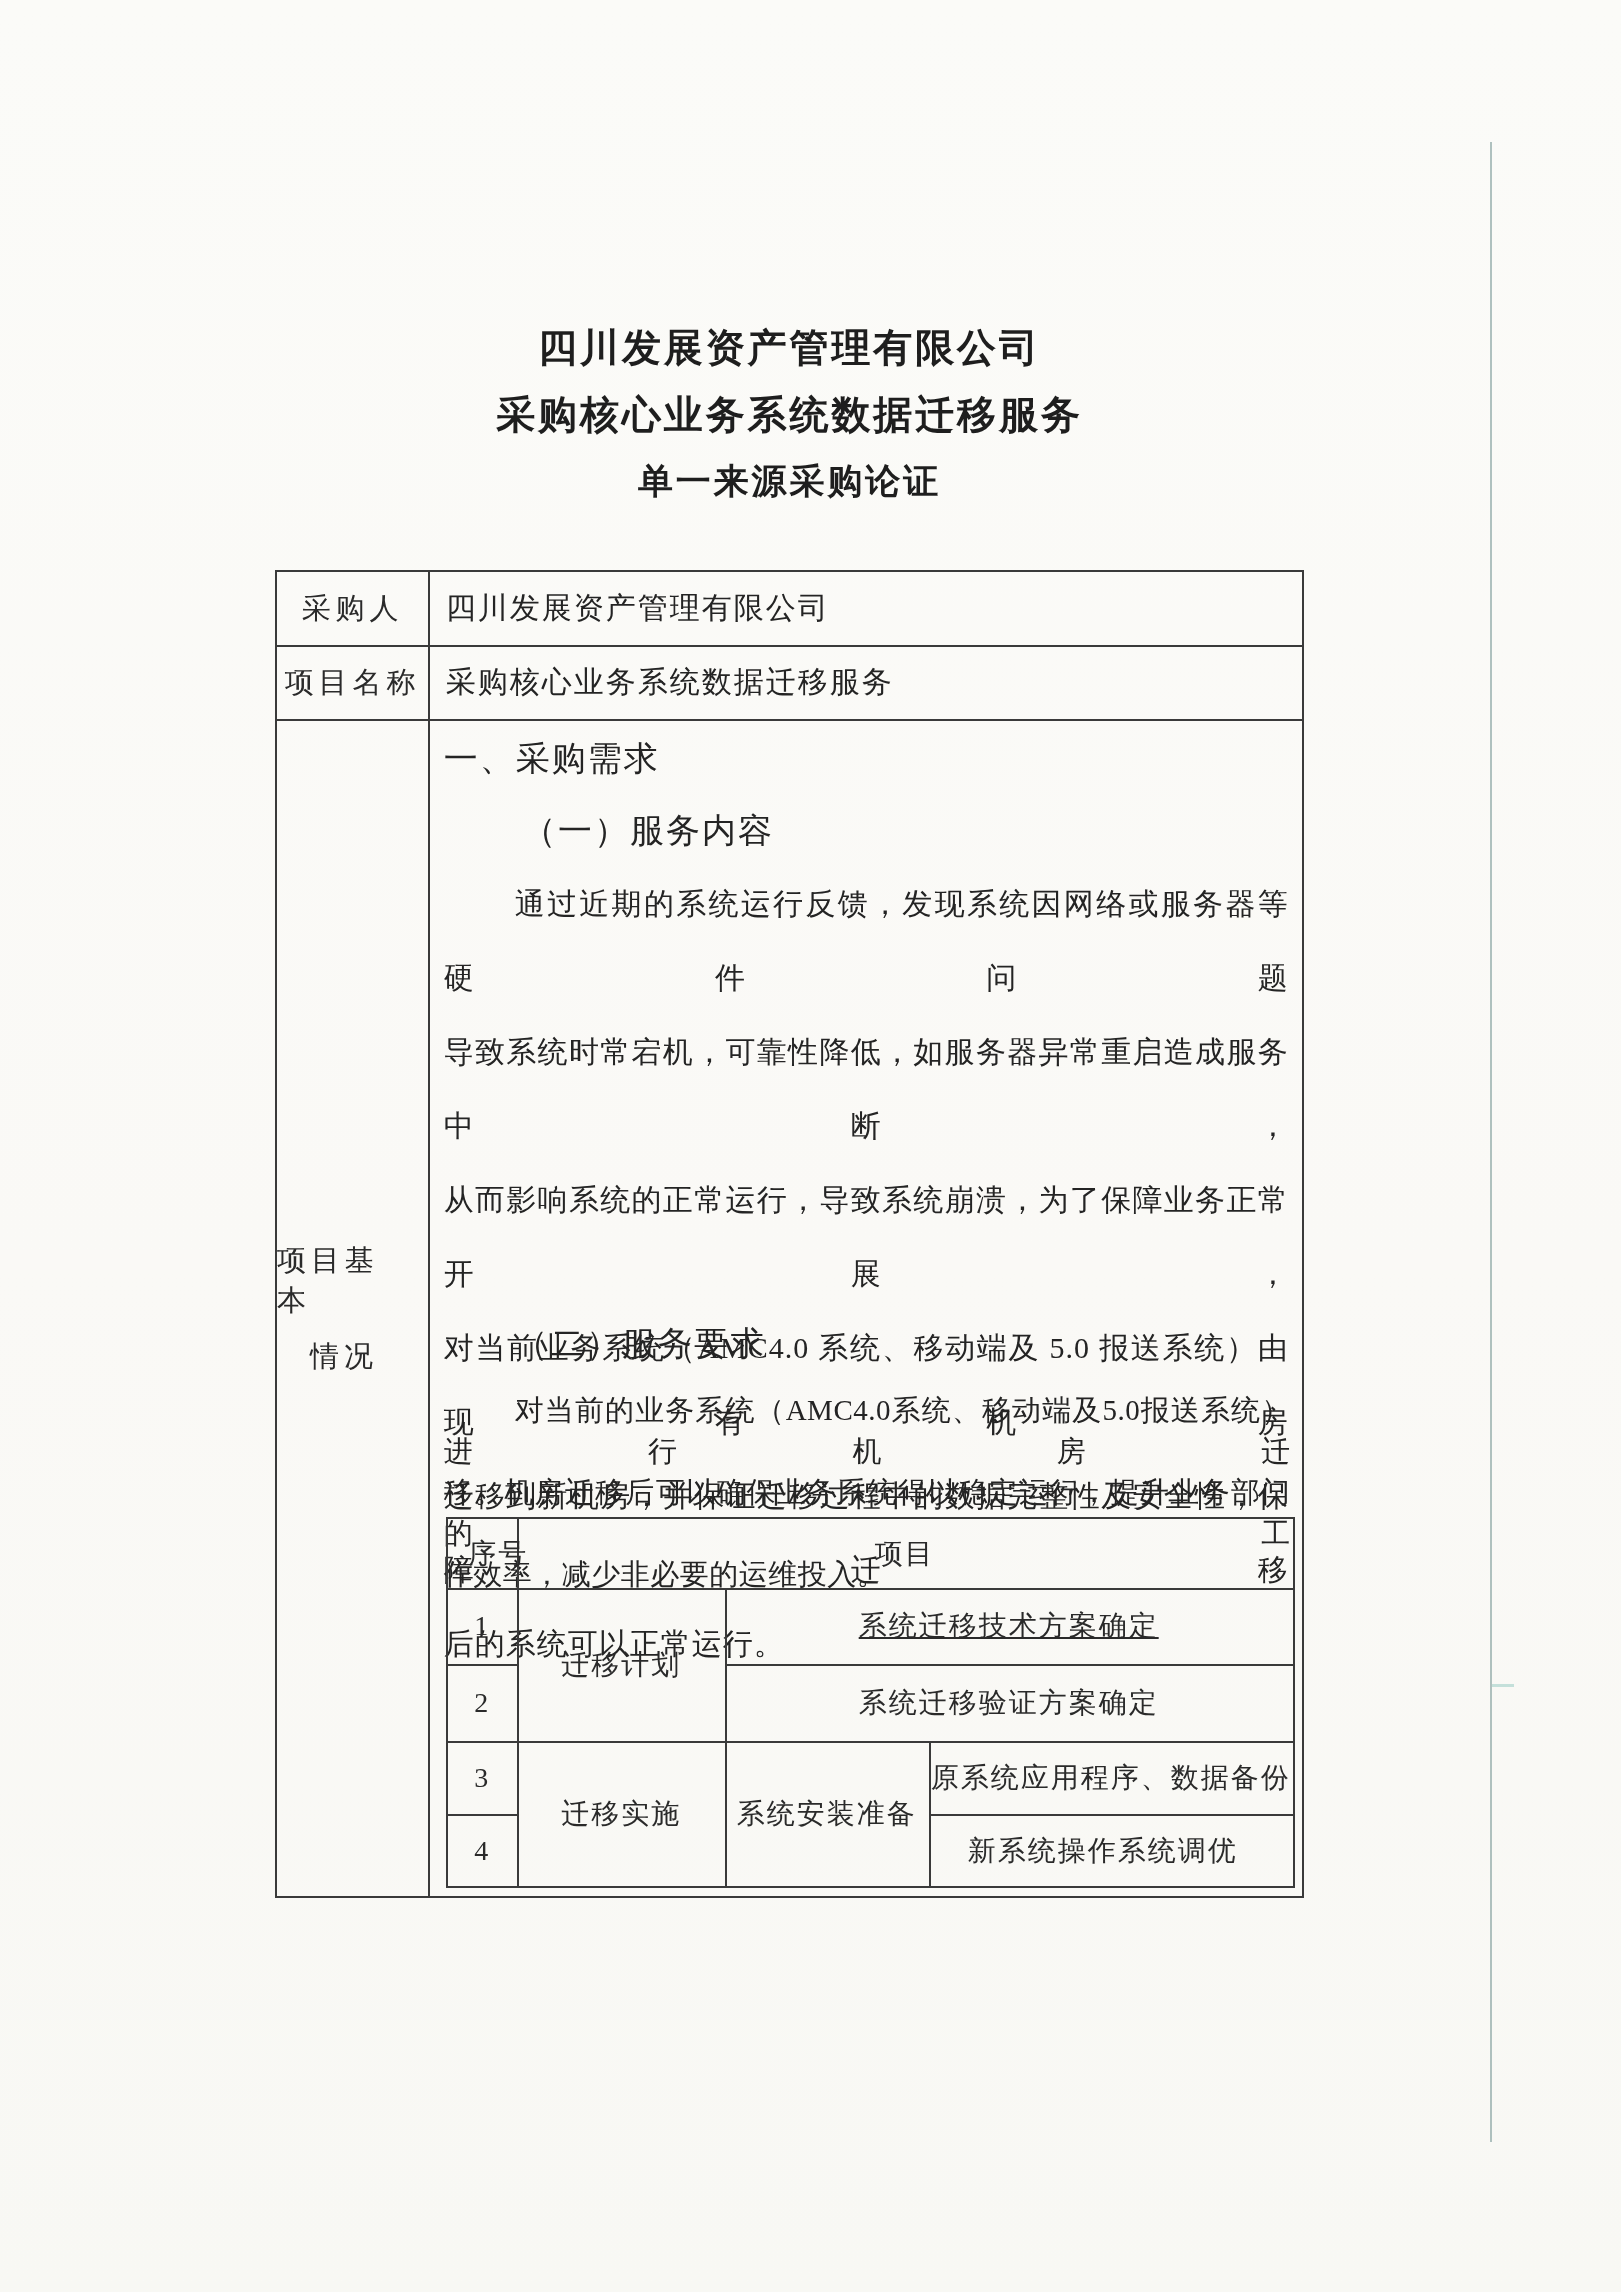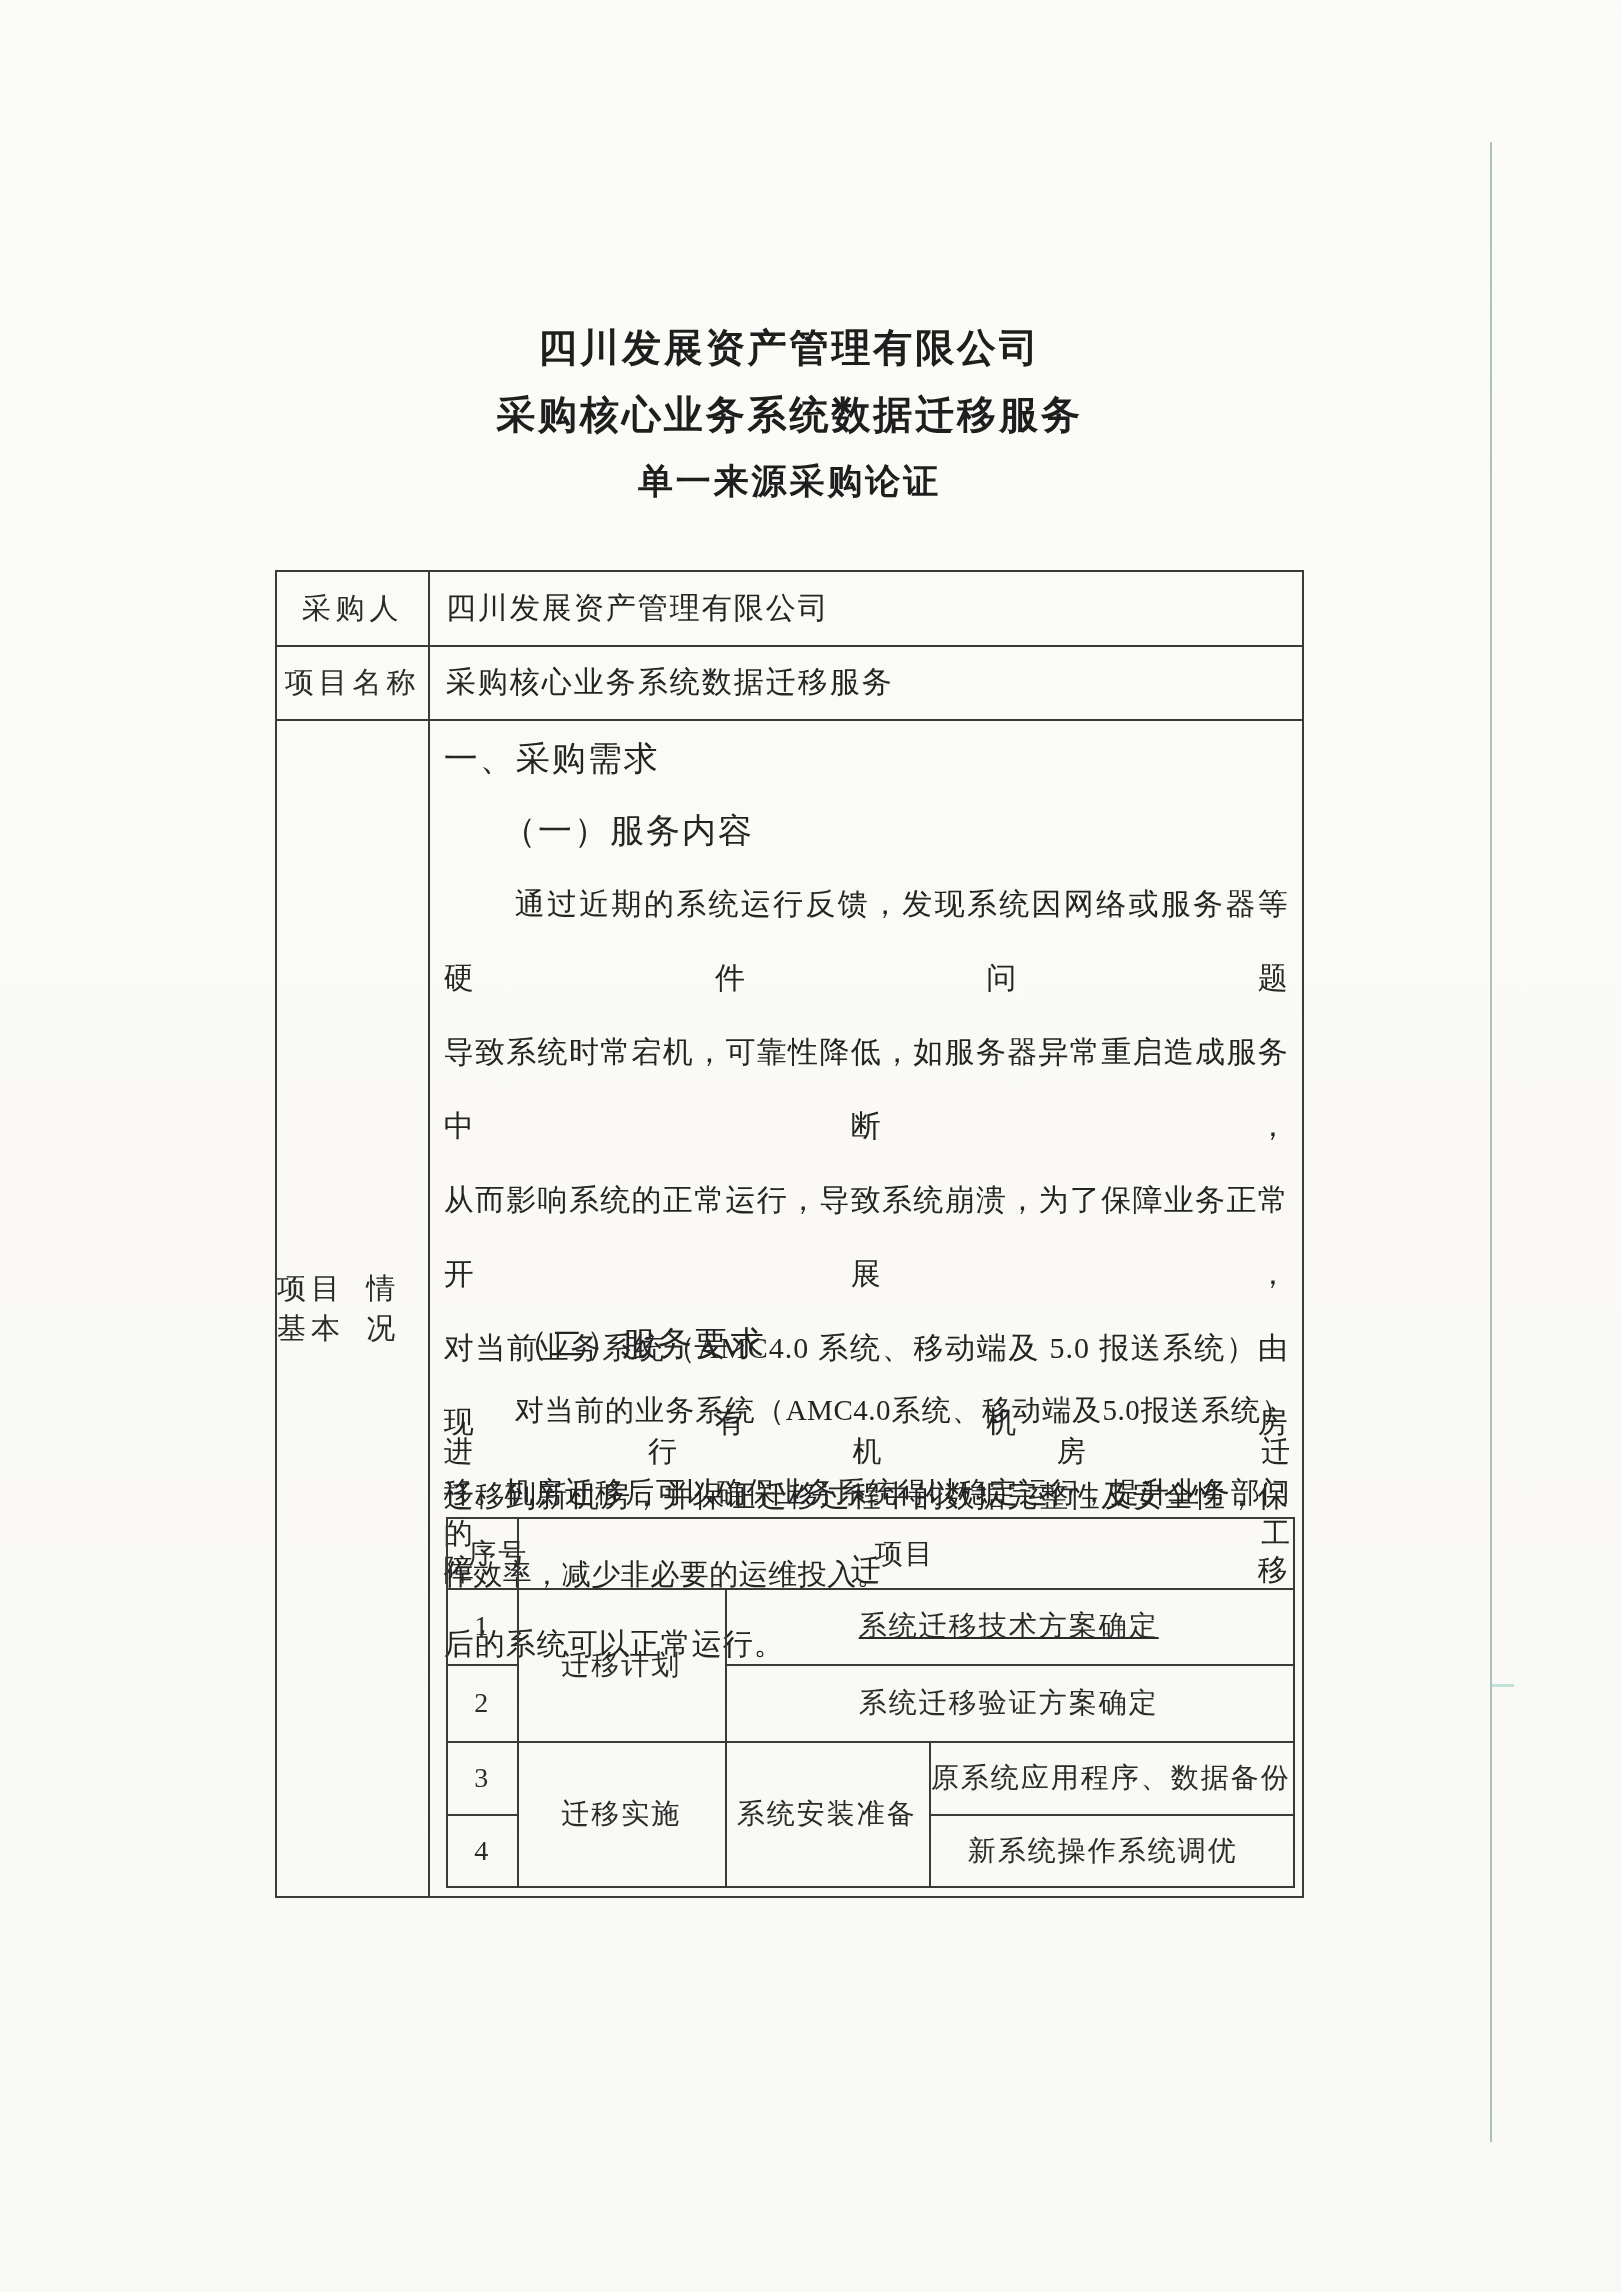--- a/index.html
+++ b/index.html
@@ -73,39 +73,39 @@
     font-size: 30px;
     letter-spacing: 2px;
     color: #242424;
   }
   .lbl-r1 { left: 0; top: 0;     width: 151px; height: 73px; }
   .val-r1 { left: 153px; top: 0;     right: 0; height: 73px; }
   .lbl-r2 { left: 0; top: 74px;  width: 151px; height: 73px; }
   .val-r2 { left: 153px; top: 74px;  right: 0; height: 73px; }
   .lbl-r3 {
     left: 0; top: 149px; width: 134px; bottom: 0;
-    flex-direction: row;
+    flex-direction: column;
     row-gap: 16px;
   }
 
   
   .content-cell {
     position: absolute;
     left: 153px; top: 149px; right: 0; bottom: 0;
   }
   .heading {
     position: absolute;
     font-size: 34px;
     letter-spacing: 2px;
     line-height: 43px;
     white-space: nowrap;
     color: #242424;
   }
   .h-sec  { left: 13.7px; top: 15.7px; }
-  .h-sub1 { left: 72px; top: 88px; }
+  .h-sub1 { left: 92px; top: 88px; }
   .h-sub2 { left: 84px; top: 601px; }
 
   .para {
     position: absolute;
     color: #242424;
   }
   .para-1 {
     left: 13.7px; top: 146px; width: 845px;
     font-size: 30px; line-height: 74px; letter-spacing: 1px;
   }

